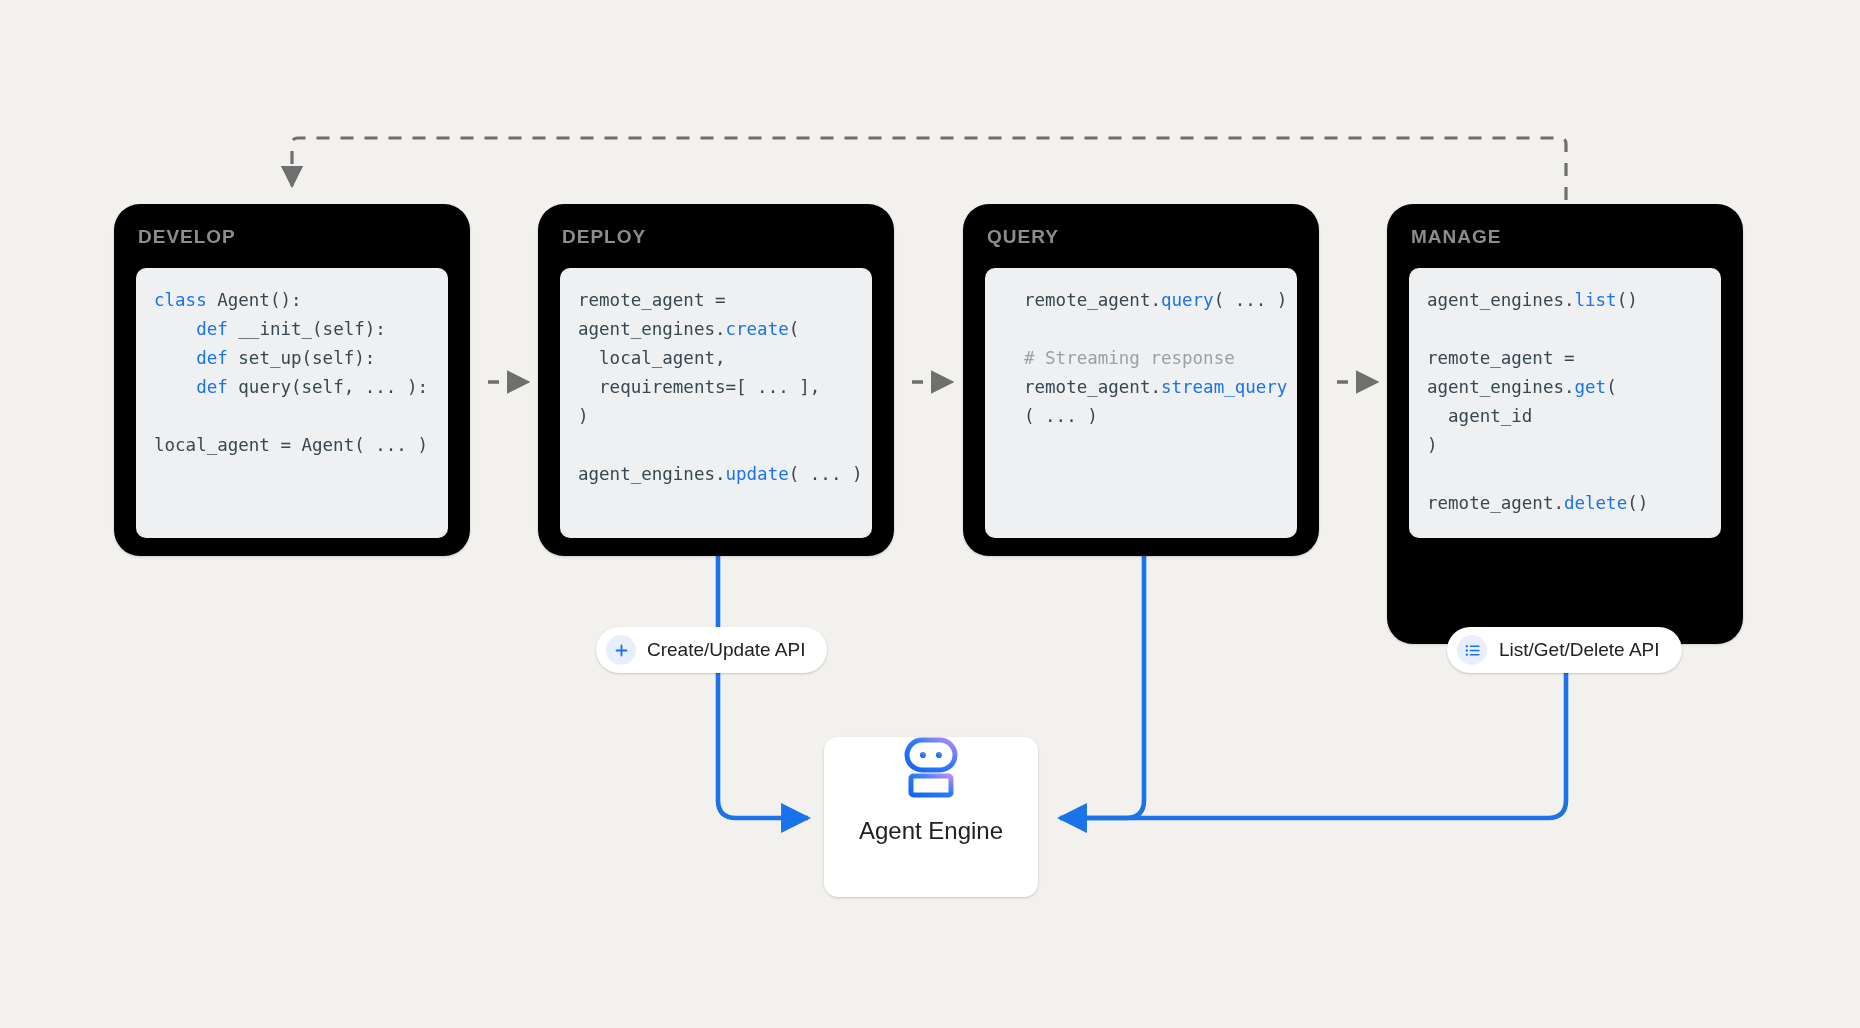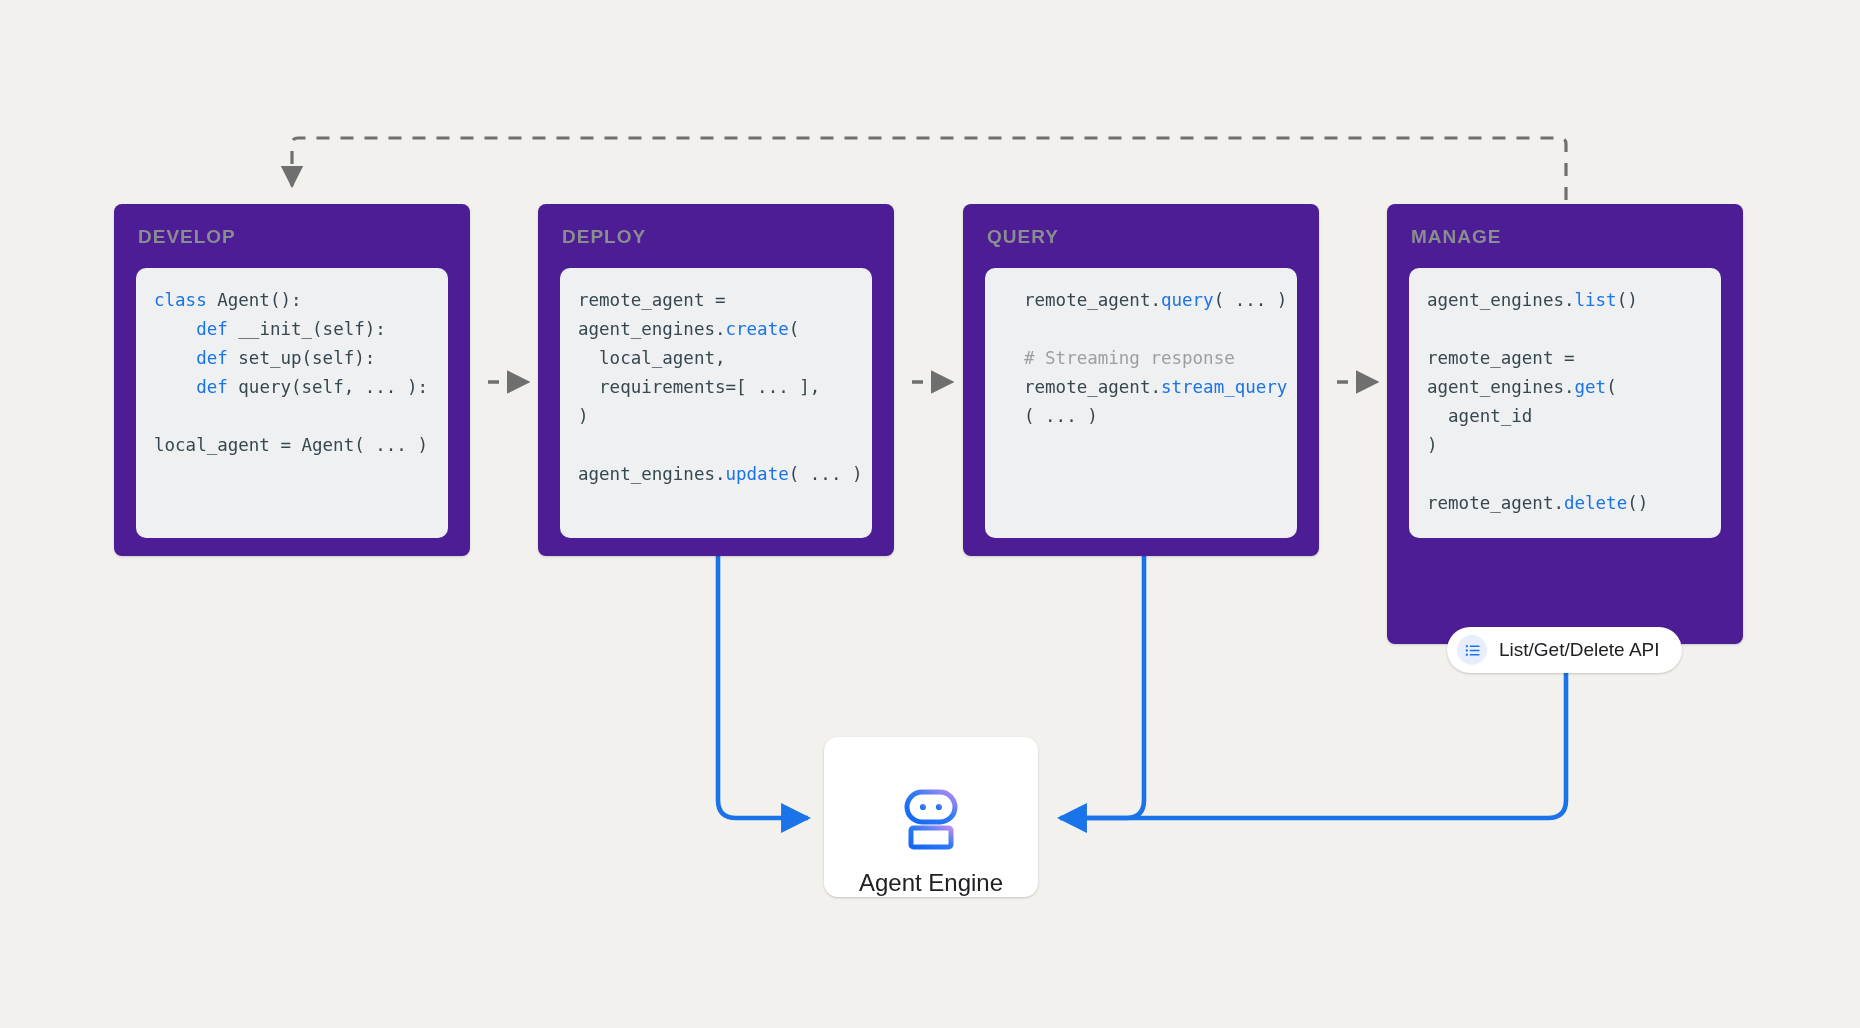--- a/index.html
+++ b/index.html
@@ -9,22 +9,22 @@
     font-family:"Liberation Sans",sans-serif;
     overflow:hidden;
     position:relative;
   }
   #stage{position:relative;width:1860px;height:1028px;}
 
   svg.wires{position:absolute;left:0;top:0;width:1860px;height:1028px;pointer-events:none;}
 
   .card{
     position:absolute;
-    background:#4c1d95;
-    border-radius:8px;
+    background:#000000;
+    border-radius:26px;
     box-shadow:0 1px 3px rgba(0,0,0,.10),0 1px 2px rgba(0,0,0,.06);
     box-sizing:border-box;
     padding:22px 22px 18px 22px;
   }
   .card-title{
     font-size:19px;
     letter-spacing:1.0px;
     color:#8a8d8f;
     font-weight:600;
     margin:0 0 20px 2px;
@@ -78,21 +78,21 @@
   #pill-list{left:1447px;top:627px;gap:12px;}
 
   #engine{
     position:absolute;
     left:824px;top:737px;
     width:214px;height:160px;
     background:#fff;
     border-radius:14px;
     box-shadow:0 1px 3px rgba(0,0,0,.12),0 1px 2px rgba(0,0,0,.07);
     display:flex;flex-direction:column;
-    align-items:center;justify-content:flex-end;
+    align-items:center;justify-content:flex-start;
     gap:14px;
     box-sizing:border-box;
   }
   #engine .label{font-size:24px;color:#202124;}
 </style>
 </head>
 <body>
 
 <div id="stage">
 
@@ -162,20 +162,28 @@
     <div class="code"><span>agent_engines.</span><span class="fn">list</span><span>()</span>
 <span></span>
 <span>remote_agent =</span>
 <span>agent_engines.</span><span class="fn">get</span><span>(</span>
 <span>  agent_id</span>
 <span>)</span>
 <span></span>
 <span>remote_agent.</span><span class="fn">delete</span><span>()</span></div>
   </div>
 
+  <div class="pill" id="pill-create">
+    <span class="ico">
+      <svg width="17" height="17" viewBox="0 0 24 24">
+        <path d="M12 5 V19 M5 12 H19" stroke="#1a73e8" stroke-width="2.6" stroke-linecap="round"></path>
+      </svg>
+    </span>
+    <span>Create/Update API</span>
+  </div>
 
 
   <div class="pill" id="pill-list">
     <span class="ico">
       <svg width="17" height="17" viewBox="0 0 24 24">
         <circle cx="4" cy="6" r="1.6" fill="#1a73e8"></circle>
         <circle cx="4" cy="12" r="1.6" fill="#1a73e8"></circle>
         <circle cx="4" cy="18" r="1.6" fill="#1a73e8"></circle>
         <path d="M9 6 H21 M9 12 H21 M9 18 H21" stroke="#1a73e8" stroke-width="2.2" stroke-linecap="round"></path>
       </svg>

